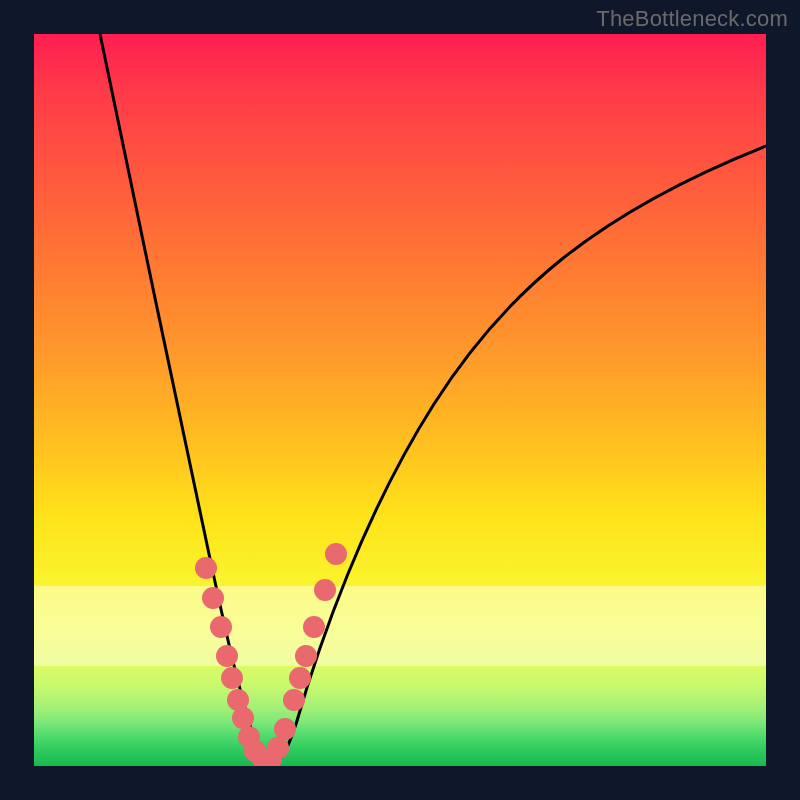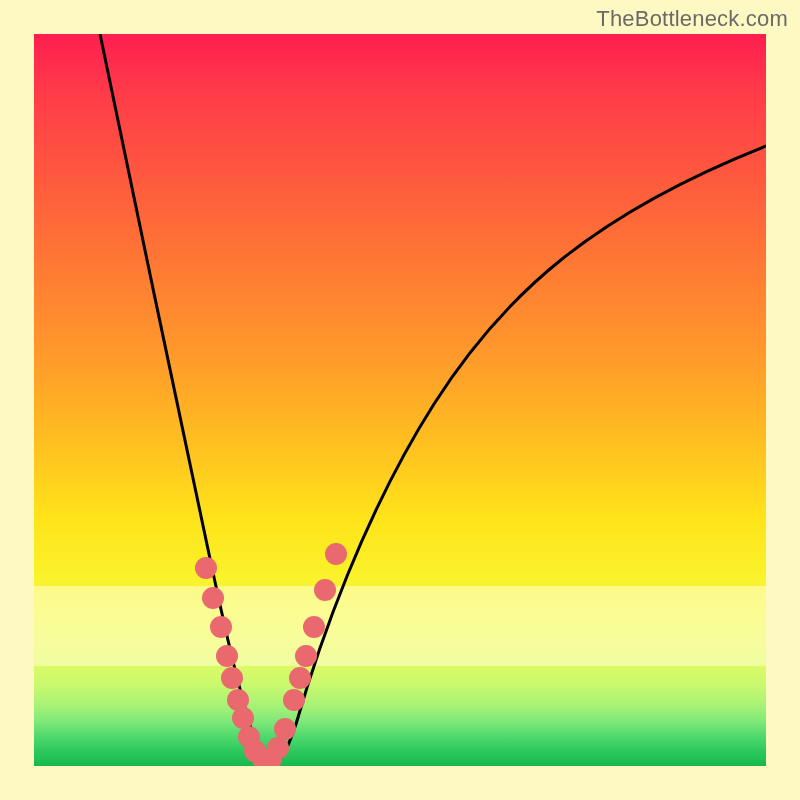--- a/index.html
+++ b/index.html
@@ -10,21 +10,21 @@
     overflow: hidden;
     background: #000;
     font-family: Arial, Helvetica, sans-serif;
   }
   .frame {
     position: absolute;
     left: 0;
     top: 0;
     width: 800px;
     height: 800px;
-    background: #fef9c3;
+    background: #0f172a;
   }
   .plot {
     position: absolute;
     left: 34px;
     top: 34px;
     width: 732px;
     height: 732px;
     
     background: linear-gradient(to bottom,
       #ff1e50 0%,

